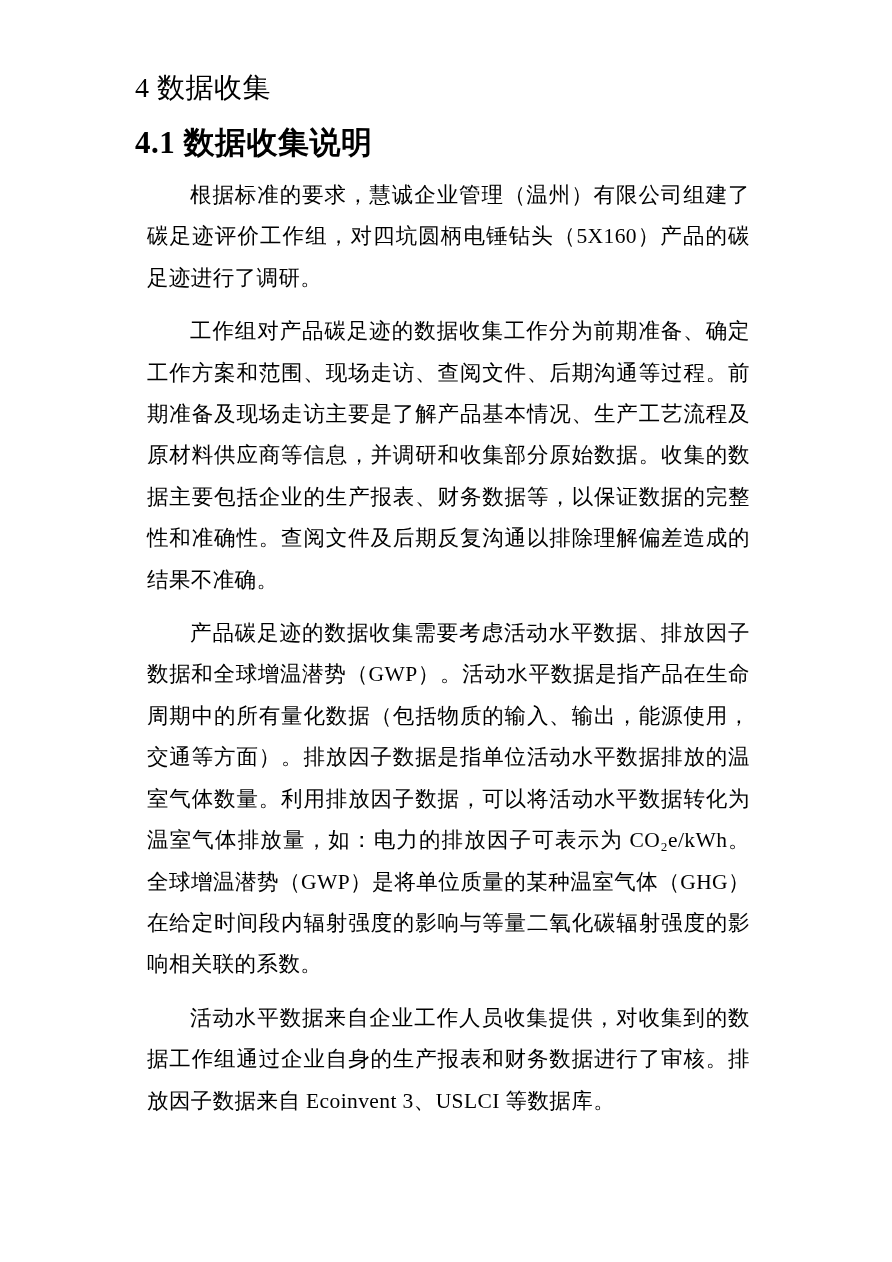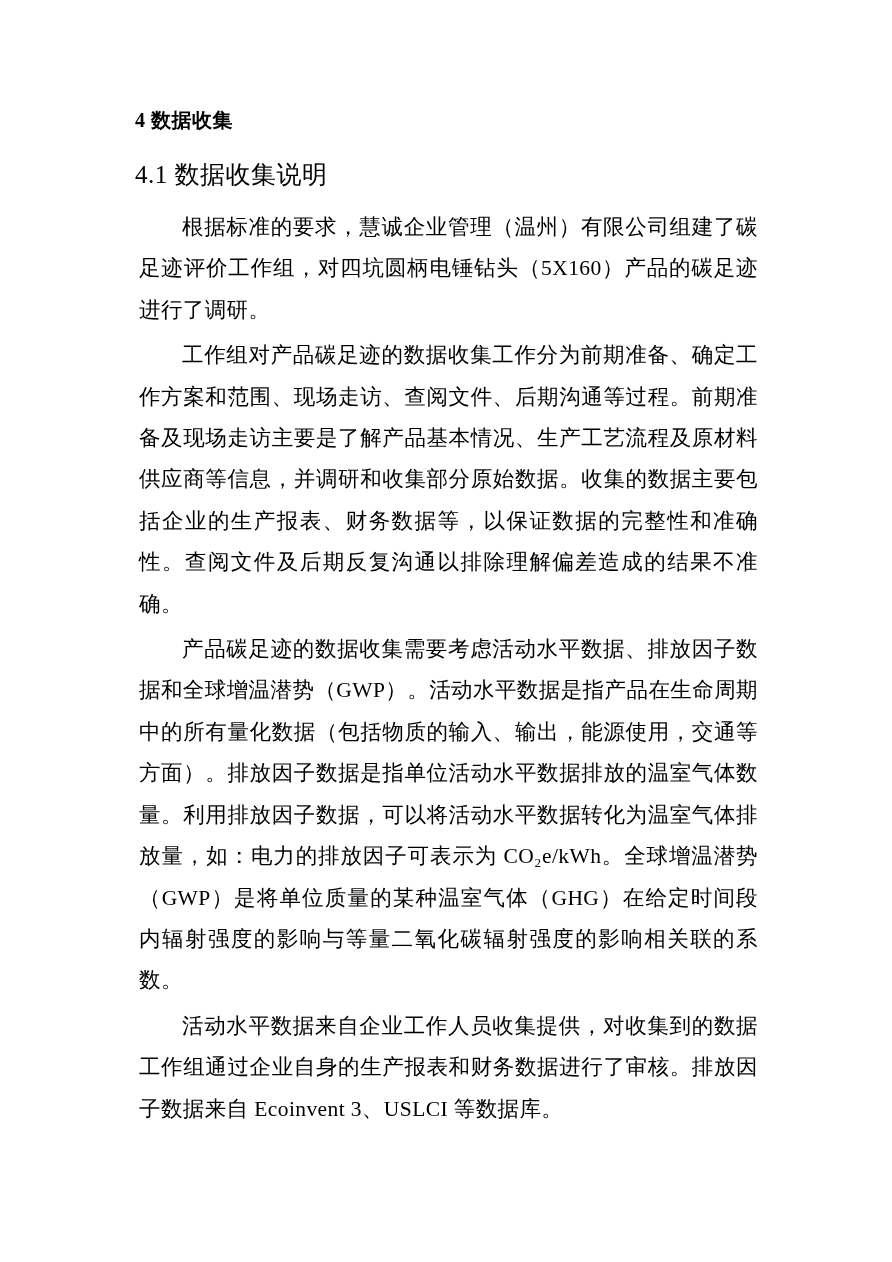--- a/index.html
+++ b/index.html
@@ -17,38 +17,38 @@
     overflow: hidden;
   }
   .content {
     position: absolute;
     left: 135px;
     top: 0;
     width: 627px;
   }
   .section-heading {
     margin: 0;
-    padding-top: 104px;
-    font-size: 20px;
+    padding-top: 72px;
+    font-size: 28px;
     line-height: 32px;
-    font-weight: bold;
+    font-weight: normal;
     letter-spacing: 0.5px;
   }
   .subsection-heading {
     margin: 24px 0 0 0;
-    font-size: 25px;
+    font-size: 31px;
     line-height: 29px;
-    font-weight: normal;
+    font-weight: bold;
     letter-spacing: 0.5px;
   }
   .body-text {
     margin-top: 18px;
   }
   .body-text p {
-    margin: 4px;
+    margin: 12px;
     font-size: 21.5px;
     line-height: 41.4px;
     letter-spacing: 0.4px;
     text-indent: 2em;
     text-align: justify;
     text-justify: inter-ideograph;
   }
   .page-number {
     position: absolute;
     top: 1156px;

